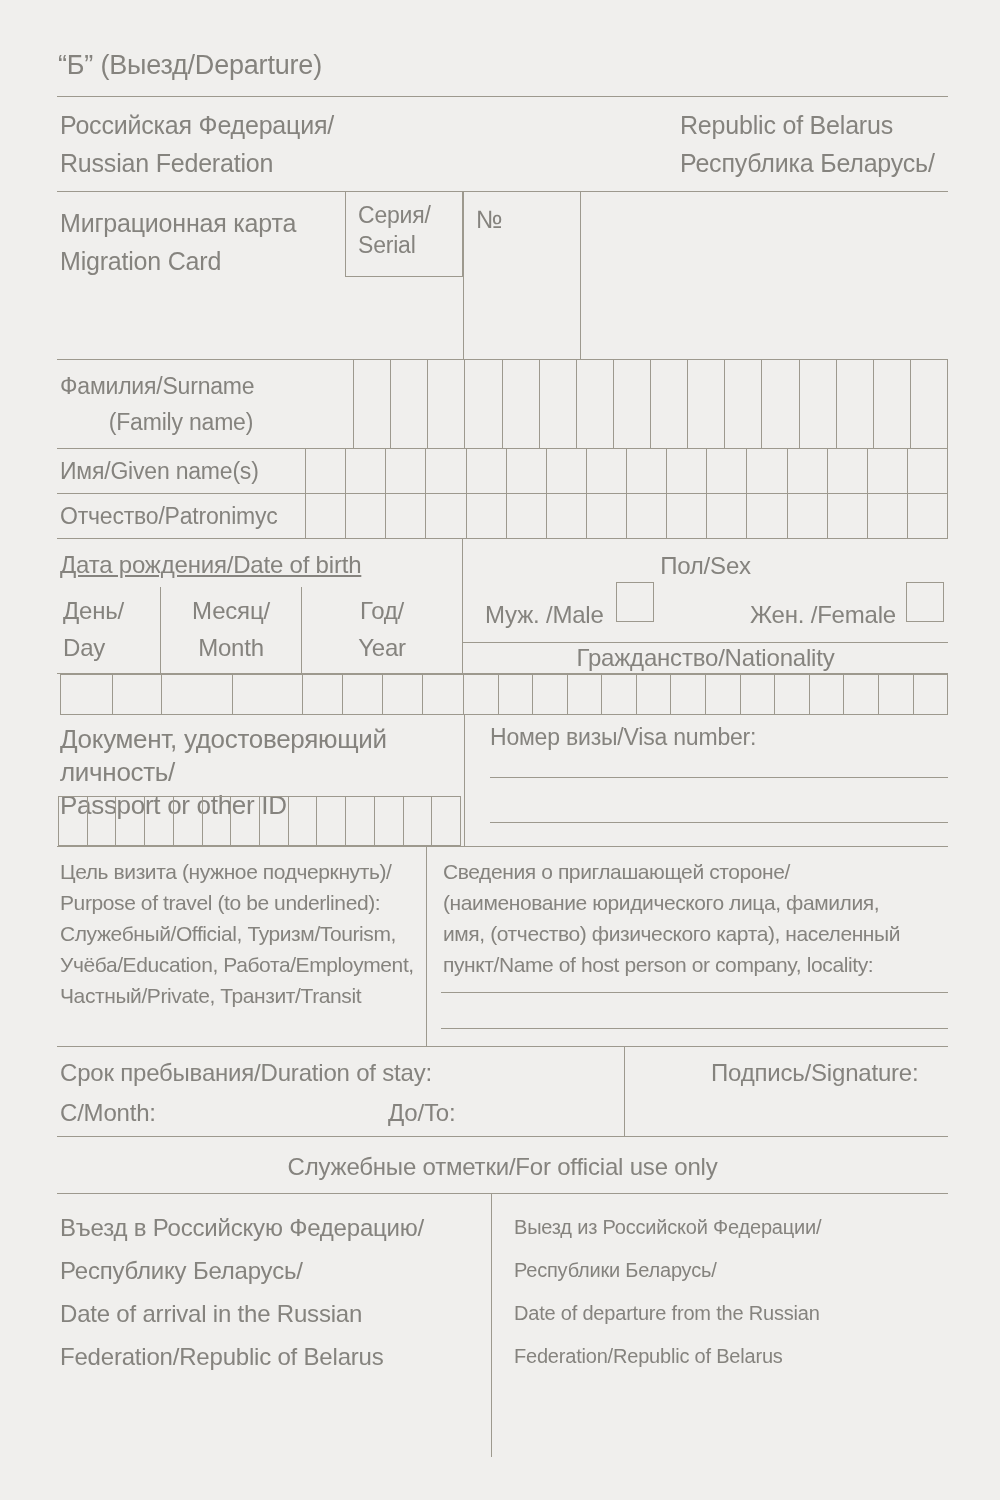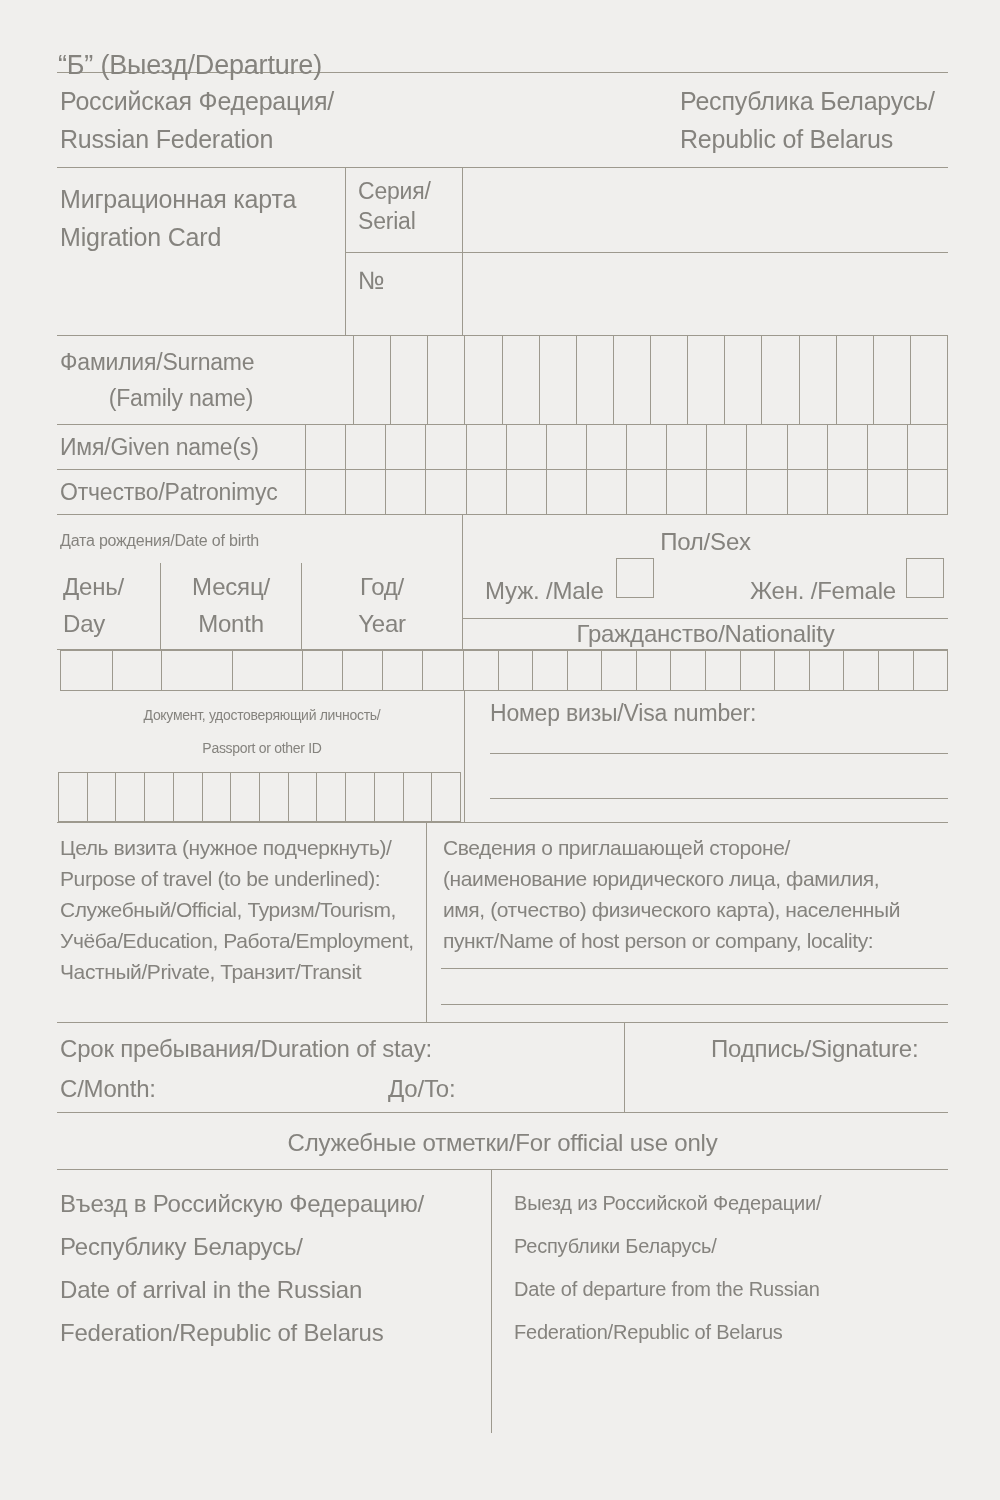--- a/index.html
+++ b/index.html
@@ -13,54 +13,54 @@
     width:1000px;height:1500px;overflow:hidden;
     font-family:"Liberation Sans",sans-serif;
     color:var(--text);
     letter-spacing:-0.2px;
     position:relative;
   }
   .sheet{position:absolute;left:57px;top:0;width:891px;}
   .bb{border-bottom:1px solid var(--line);}
 
   
-  .title-block{height:73px;padding-top:50px;}
+  .title-block{height:97px;padding-top:50px;}
   .title-block .t{font-size:27px;padding-left:1px;}
 
   
   .header-block{height:95px;display:flex;justify-content:space-between;padding-top:9px;}
   .header-block .col{font-size:25px;line-height:38px;}
   .header-block .col.left{padding-left:3px;}
   .header-block .col.right{width:268px;}
 
   
   .mig-block{height:168px;display:flex;}
   .mig-label{width:288px;padding:12px 0 0 3px;font-size:25px;line-height:38px;}
-  .mig-right{flex:1;display:flex;flex-direction:column;}
+  .mig-right{flex:1;display:flex;flex-direction:row;}
   .mig-row-top{height:85px;display:flex;border-bottom:1px solid var(--line);}
   .mig-row-bot{flex:1;display:flex;}
   .serial-cell,.num-cell{width:118px;border-left:1px solid var(--line);border-right:1px solid var(--line);padding:8px 0 0 12px;font-size:23px;line-height:30px;}
   .num-cell{font-size:25px;padding-top:12px;}
   .mig-blank{flex:1;}
 
   
   .name-row{display:flex;}
   .name-row .label{width:248px;font-size:23px;}
   .row-surname{height:89px;gap:48px;}
   .row-surname .label .l1{padding:13px 0 0 3px;}
   .row-surname .label .l2{text-align:center;padding-top:9px;}
   .row-small{height:45px;}
   .row-small .label{line-height:44px;padding-left:3px;}
   .cells{flex:1;display:flex;border-left:1px solid var(--line);}
   .cells .cell{border-right:1px solid var(--line);height:100%;}
 
   
   .dob-block{height:135px;display:flex;}
   .dob-left{width:406px;border-right:1px solid var(--line);display:flex;flex-direction:column;}
-  .dob-header{height:48px;font-size:16px;line-height:52px;padding-left:3px;}
+  .dob-header{height:48px;font-size:24px;line-height:52px;padding-left:3px;text-decoration:underline;}
   .dmy-row{flex:1;display:flex;}
   .dmy{font-size:24px;line-height:37px;padding-top:5px;}
   .dmy.day{width:104px;border-right:1px solid var(--line);padding-left:6px;}
   .dmy.month{width:141px;border-right:1px solid var(--line);text-align:center;}
   .dmy.year{flex:1;text-align:center;}
   .sex-right{flex:1;display:flex;flex-direction:column;}
   .sex-header{height:48px;font-size:24px;line-height:54px;text-align:center;}
   .sex-row{height:56px;display:flex;align-items:center;padding:0 4px 0 22px;border-bottom:1px solid var(--line);font-size:24px;}
   .checkbox{width:38px;height:40px;border:1px solid var(--line);align-self:flex-start;margin-top:-5px;}
   .checkbox.male{margin-left:12px;}
@@ -72,21 +72,21 @@
   .strip-row{height:41px;}
   .strip{display:flex;border:1px solid var(--line);height:41px;width:888px;margin-left:3px;}
   .strip .grp{display:flex;height:100%;}
   .strip .grp.nat{flex:1;}
   .strip .cell{border-right:1px solid var(--line);height:100%;}
   .strip .grp:last-child .cell:last-child{border-right:none;}
 
   
   .pass-block{height:132px;display:flex;}
   .pass-left{width:408px;border-right:1px solid var(--line);position:relative;}
-  .pass-left .lbl{padding:8px 0 0 3px;font-size:14px;line-height:33px;letter-spacing:-0.3px;text-align:center;}
+  .pass-left .lbl{padding:8px 0 0 3px;font-size:26px;line-height:33px;letter-spacing:-0.3px;}
   .pass-strip{position:absolute;left:1px;bottom:0;width:403px;height:50px;display:flex;border:1px solid var(--line);}
   .pass-strip .cell{flex:1;border-right:1px solid var(--line);height:100%;}
   .pass-strip .cell:last-child{border-right:none;}
   .visa-right{flex:1;position:relative;}
   .visa-right .lbl{padding:9px 0 0 25px;font-size:23px;}
   .wline{border-top:1px solid var(--line);position:absolute;}
   .visa-line1{top:62px;left:25px;right:0;}
   .visa-line2{top:107px;left:25px;right:0;}
 
   
@@ -119,22 +119,22 @@
   <div class="title-block bb">
     <div class="t">“Б” (Выезд/Departure)</div>
   </div>
 
   <div class="header-block bb">
     <div class="col left">
       <div>Российская Федерация/</div>
       <div>Russian Federation</div>
     </div>
     <div class="col right">
+      <div>Republic of Belarus</div>
       <div>Республика Беларусь/</div>
-      <div>Republic of Belarus</div>
     </div>
   </div>
 
   <div class="mig-block bb">
     <div class="mig-label">
       <div>Миграционная карта</div>
       <div>Migration Card</div>
     </div>
     <div class="mig-right">
       <div class="mig-row-top">

